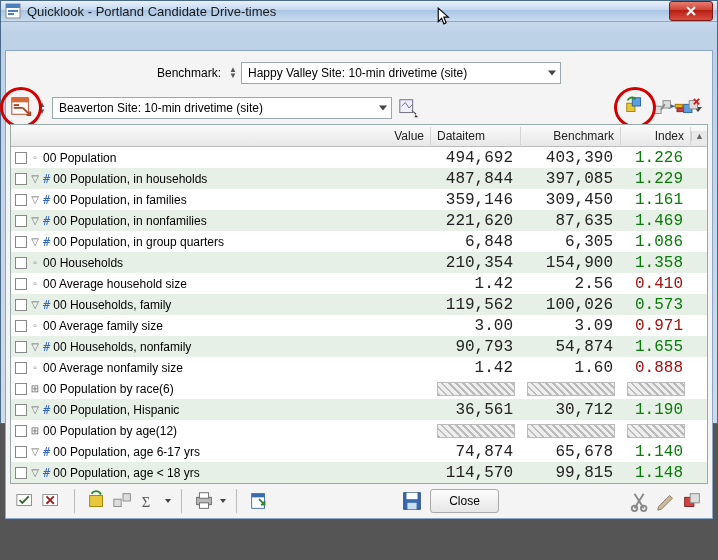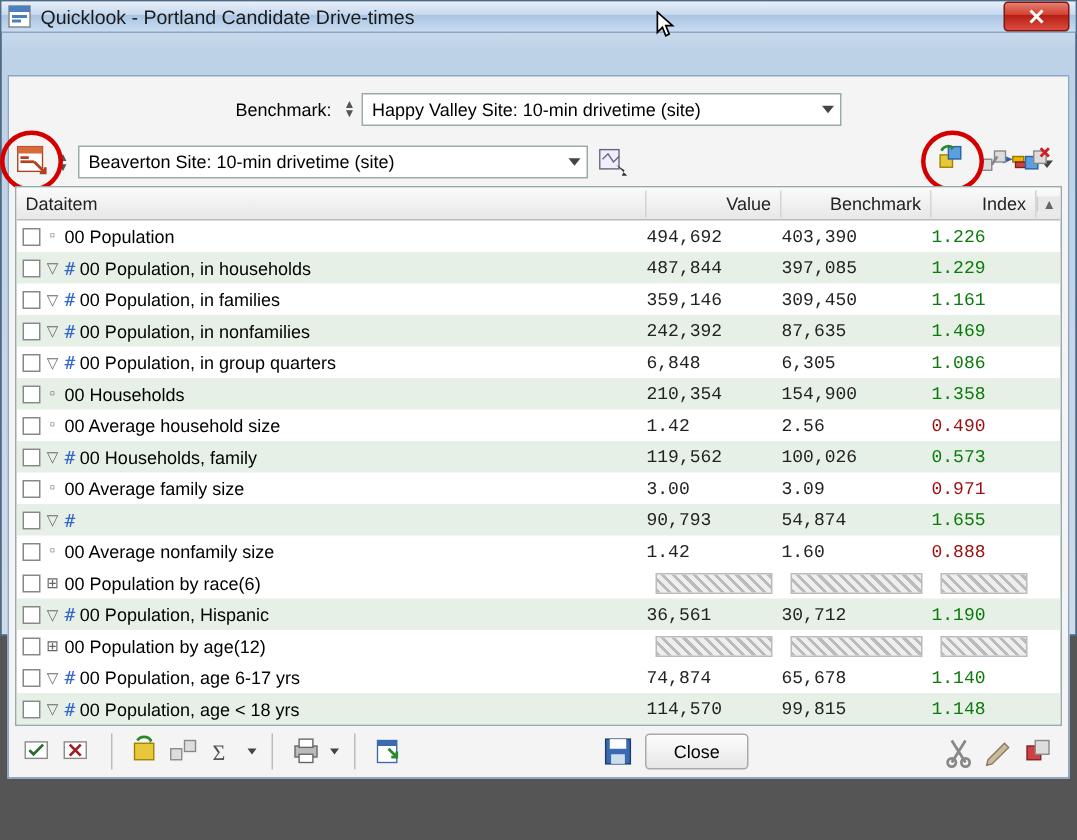--- a/index.html
+++ b/index.html
@@ -121,21 +121,21 @@
   }
   .grid-header .hcell { padding: 2px 6px; border-right: 1px solid #d4d4d4; }
   .hcell.value, .hcell.bench, .hcell.index { text-align: right; }
   .grid-body { flex:1; overflow-y:scroll; overflow-x:hidden; }
   .row { height: 21px; font-family: Arial, sans-serif; }
   .row.alt-green { background: #e6f0e6; }
   .namecell { display:flex; align-items:center; gap:3px; padding-left:4px; white-space:nowrap; overflow:hidden; }
   .chk { width:12px; height:12px; border:1px solid #888; background:#fff; flex-shrink:0; }
   .tri { color:#666; font-size:10px; width:10px; text-align:center; flex-shrink:0; }
   .hash { color:#3366cc; font-family: monospace; font-size:12px; flex-shrink:0; }
-  .num { padding-right:8px; font-family: "Courier New", monospace; font-size: 12px; color:#222; }
+  .num { text-align:right; padding-right:8px; font-family: "Courier New", monospace; font-size: 16px; color:#222; }
   .idx-pos { color: #0a7a0a; }
   .idx-neg { color: #a01010; }
   .hatched {
     background-image: repeating-linear-gradient(45deg, #bbb 0 2px, #eee 2px 5px);
     height: 14px; margin: 3px 6px; border:1px solid #bbb;
   }
   .scroll-up, .grid-header .last { background:#e8e8e8; border-left:1px solid #ccc; display:flex; align-items:center; justify-content:center; font-size:9px; color:#666;}
 
   .footer-profile { font-style: italic; color:#333; padding:4px 2px; display:flex; align-items:center; justify-content:space-between;}
   .footer-profile .mini-icon { width:24px; margin-right:8px; display:inline-flex; }
@@ -271,22 +271,22 @@
               <rect x="4" y="8" width="9" height="9" fill="#5aa0e0" stroke="#2a5fa0"></rect>
               <rect x="10" y="4" width="9" height="9" fill="#ddd" stroke="#888"></rect>
               <path d="M15 2 L21 8 M21 2 L15 8" stroke="#d02020" stroke-width="2"></path>
             </svg>
         </span>
       </div>
     </div>
 
     <div class="grid">
       <div class="grid-header">
+        <div class="hcell value">Value</div>
         <div class="hcell">Dataitem</div>
-        <div class="hcell value">Value</div>
         <div class="hcell bench">Benchmark</div>
         <div class="hcell index">Index</div>
         <div class="last">▲</div>
       </div>
       <div class="grid-body" id="grid-body">
           <div class="row">
             <div class="namecell">
               <span class="chk"></span>
               <span class="tri">▫</span>
               <span>00 Population</span>
@@ -320,21 +320,21 @@
             <div class="num idx-pos">1.161</div>
             <div></div>
           </div>
           <div class="row alt-green">
             <div class="namecell">
               <span class="chk"></span>
               <span class="tri">▽</span>
               <span class="hash">#</span>
               <span>00 Population, in nonfamilies</span>
             </div>
-            <div class="num">242,392</div>
+            <div class="num">221,620</div>
             <div class="num">87,635</div>
             <div class="num idx-pos">1.469</div>
             <div></div>
           </div>
           <div class="row">
             <div class="namecell">
               <span class="chk"></span>
               <span class="tri">▽</span>
               <span class="hash">#</span>
               <span>00 Population, in group quarters</span>
@@ -356,21 +356,21 @@
             <div></div>
           </div>
           <div class="row">
             <div class="namecell">
               <span class="chk"></span>
               <span class="tri">▫</span>
               <span>00 Average household size</span>
             </div>
             <div class="num">1.42</div>
             <div class="num">2.56</div>
-            <div class="num idx-neg">0.490</div>
+            <div class="num idx-neg">0.410</div>
             <div></div>
           </div>
           <div class="row alt-green">
             <div class="namecell">
               <span class="chk"></span>
               <span class="tri">▽</span>
               <span class="hash">#</span>
               <span>00 Households, family</span>
             </div>
             <div class="num">119,562</div>
@@ -387,20 +387,21 @@
             <div class="num">3.00</div>
             <div class="num">3.09</div>
             <div class="num idx-neg">0.971</div>
             <div></div>
           </div>
           <div class="row alt-green">
             <div class="namecell">
               <span class="chk"></span>
               <span class="tri">▽</span>
               <span class="hash">#</span>
+              <span>00 Households, nonfamily</span>
             </div>
             <div class="num">90,793</div>
             <div class="num">54,874</div>
             <div class="num idx-pos">1.655</div>
             <div></div>
           </div>
           <div class="row">
             <div class="namecell">
               <span class="chk"></span>
               <span class="tri">▫</span>

